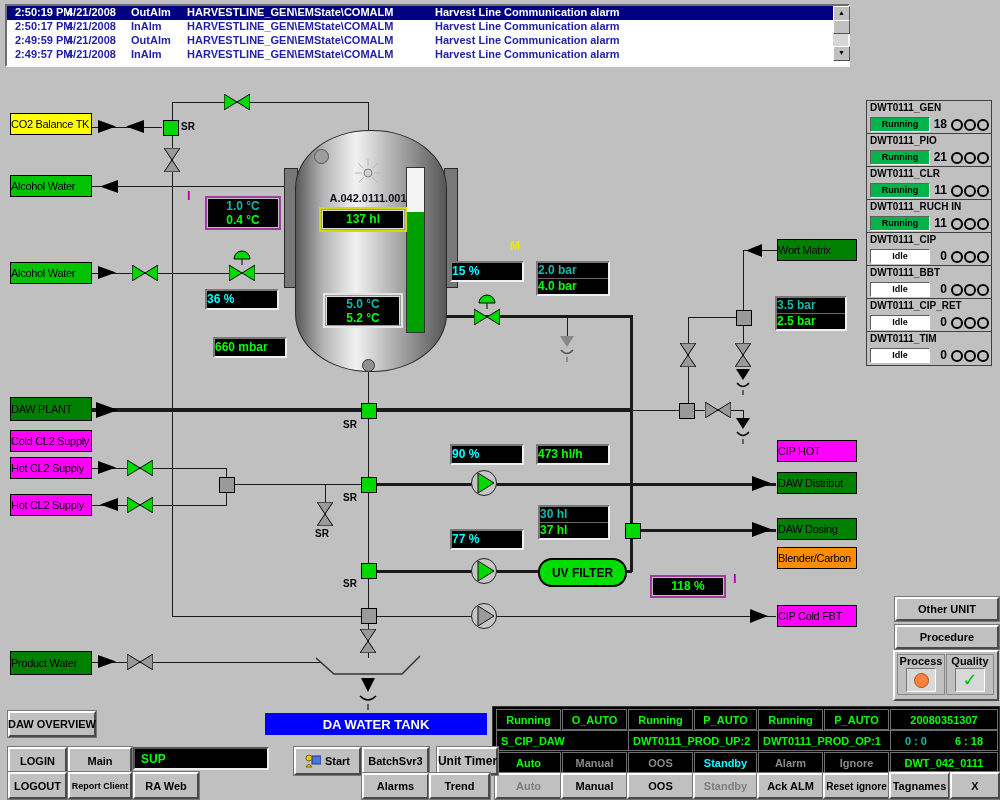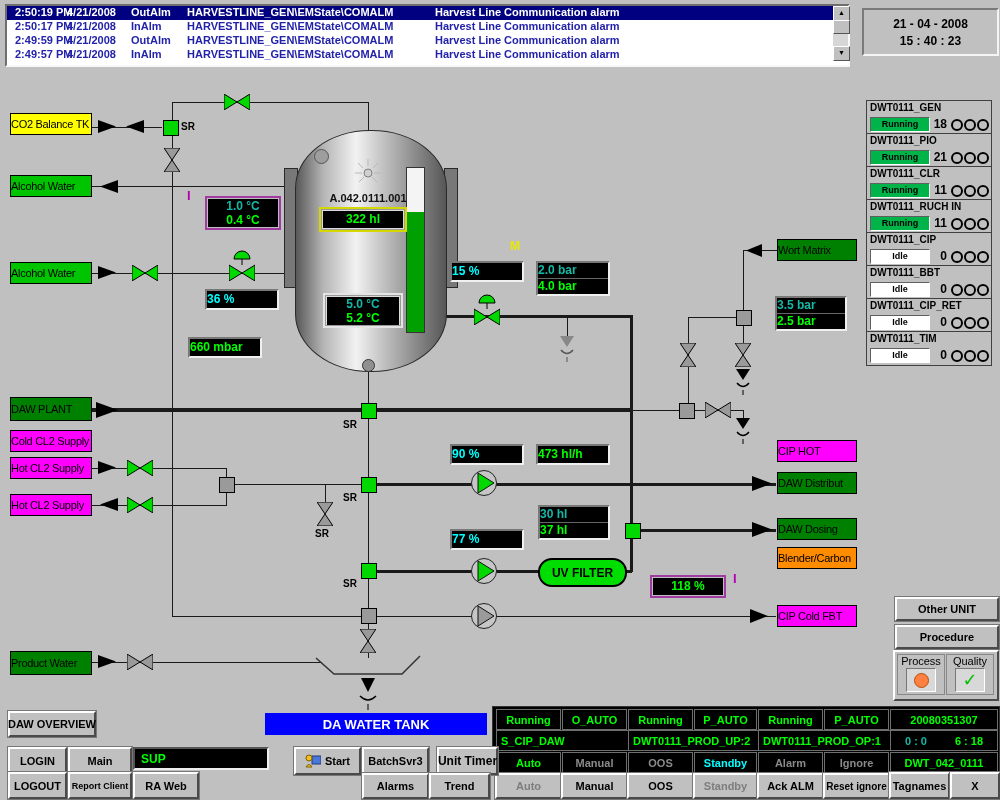--- a/index.html
+++ b/index.html
@@ -92,21 +92,21 @@
   .spanel{position:absolute;left:492px;top:706px;width:506px;height:65px;background:#000;border:1px solid #333;}
   .cell{position:absolute;height:19px;background:#000;border:1px solid #6e6e6e;
         font-weight:bold;font-size:11px;display:flex;align-items:center;justify-content:center;white-space:nowrap;}
   .cell.lft{justify-content:flex-start;padding-left:4px;}
   .dim{color:#8a8a8a}.won{color:#00ff00}.con{color:#00ffff}
 
   
   .pq{position:absolute;left:893px;top:650px;width:102px;height:47px;background:#c0c0c0;
       border:2px solid;border-color:#fff #4a4a4a #4a4a4a #fff;}
   .pq-box{position:absolute;top:2px;width:46px;height:39px;border:1px solid #888;}
-  .pq-lab{font-weight:normal;font-size:11px;text-align:center;}
+  .pq-lab{font-weight:bold;font-size:11px;text-align:center;}
   .pq-ind{margin:1px auto;width:28px;height:22px;background:#d8d8d8;border:1px solid;
           border-color:#777 #fff #fff #777;display:flex;align-items:center;justify-content:center;}
   .dot{width:13px;height:13px;border-radius:50%;background:#ff8040;border:1px solid #b05010;}
   .chk{color:#00c000;font-weight:bold;font-size:18px;line-height:18px;}
 </style>
 </head>
 <body>
 
 <div id="screen">
 
@@ -139,24 +139,20 @@
       <span class="al-g">HARVESTLINE_GEN\EMState\COMALM</span>
       <span class="al-m">Harvest Line Communication alarm</span>
     </div>
     <div class="sbar">
       <div class="sb-btn" style="top:0">▲</div>
       <div class="sb-thumb"></div>
       <div class="sb-btn" style="bottom:0">▼</div>
     </div>
   </div>
 
-  <div class="datetime">
-    <div>21 - 04 - 2008</div>
-    <div>15 : 40 : 23</div>
-  </div>
 
   <div class="unit" style="top:100px">
     <div class="u-name">DWT0111_GEN</div>
     <div class="u-status running">Running</div>
     <div class="u-count">18</div>
     <span class="ring r1"></span>
       <span class="ring r2"></span>
       <span class="ring r3"></span>
   </div>
   <div class="unit" style="top:133px">
@@ -410,37 +406,37 @@
     <line x1="23" y1="25" x2="18" y2="20" stroke="#b8b8b8"></line>
     <circle cx="14" cy="16" r="4" fill="#cfcfcf" stroke="#808080"></circle>
   </svg>
   <div class="tank-id">A.042.0111.001</div>
   <div class="lvl">
       <div class="fill"></div>
     </div>
   <div class="abs" style="left:362px;top:359px;width:11px;height:11px;border:1px solid #333;border-radius:50%;background:#909090"></div>
 
   <div class="yframe" style="left:319px;top:207px;width:82px">
-    <div class="inner-ro single grn">322 hl</div>
+    <div class="inner-ro single grn">137 hl</div>
   </div>
   <div class="wframe" style="left:323px;top:260px;width:74px">
     <div class="inner-ro" style="border-bottom:none">
         <div class="r1c yel">5.0 °C</div>
         <div class="r2c grn">5.2 °C</div>
       </div>
   </div>
 
   <div class="pframe" style="left:205px;top:196px;width:70px">
     <div class="inner-ro" style="border:none">
         <div class="r1c yel">1.0 °C</div>
         <div class="r2c grn">0.4 °C</div>
       </div>
   </div>
   <div class="ro single" style="left:205px;top:289px;width:70px"><span class="cyan">36 %</span></div>
-  <div class="ro single" style="left:188px;top:337px;width:70px"><span class="grn">660 mbar</span></div>
+  <div class="ro single" style="left:213px;top:337px;width:70px"><span class="grn">660 mbar</span></div>
 
   <div class="ro single" style="left:450px;top:261px;width:70px"><span class="cyan">15 %</span></div>
   <div class="ro" style="left:536px;top:261px;width:70px">
       <div class="r1c yel">2.0 bar</div>
       <div class="r2c grn">4.0 bar</div>
     </div>
   <div class="ro" style="left:775px;top:296px;width:68px">
       <div class="r1c yel">3.5 bar</div>
       <div class="r2c grn">2.5 bar</div>
     </div>

